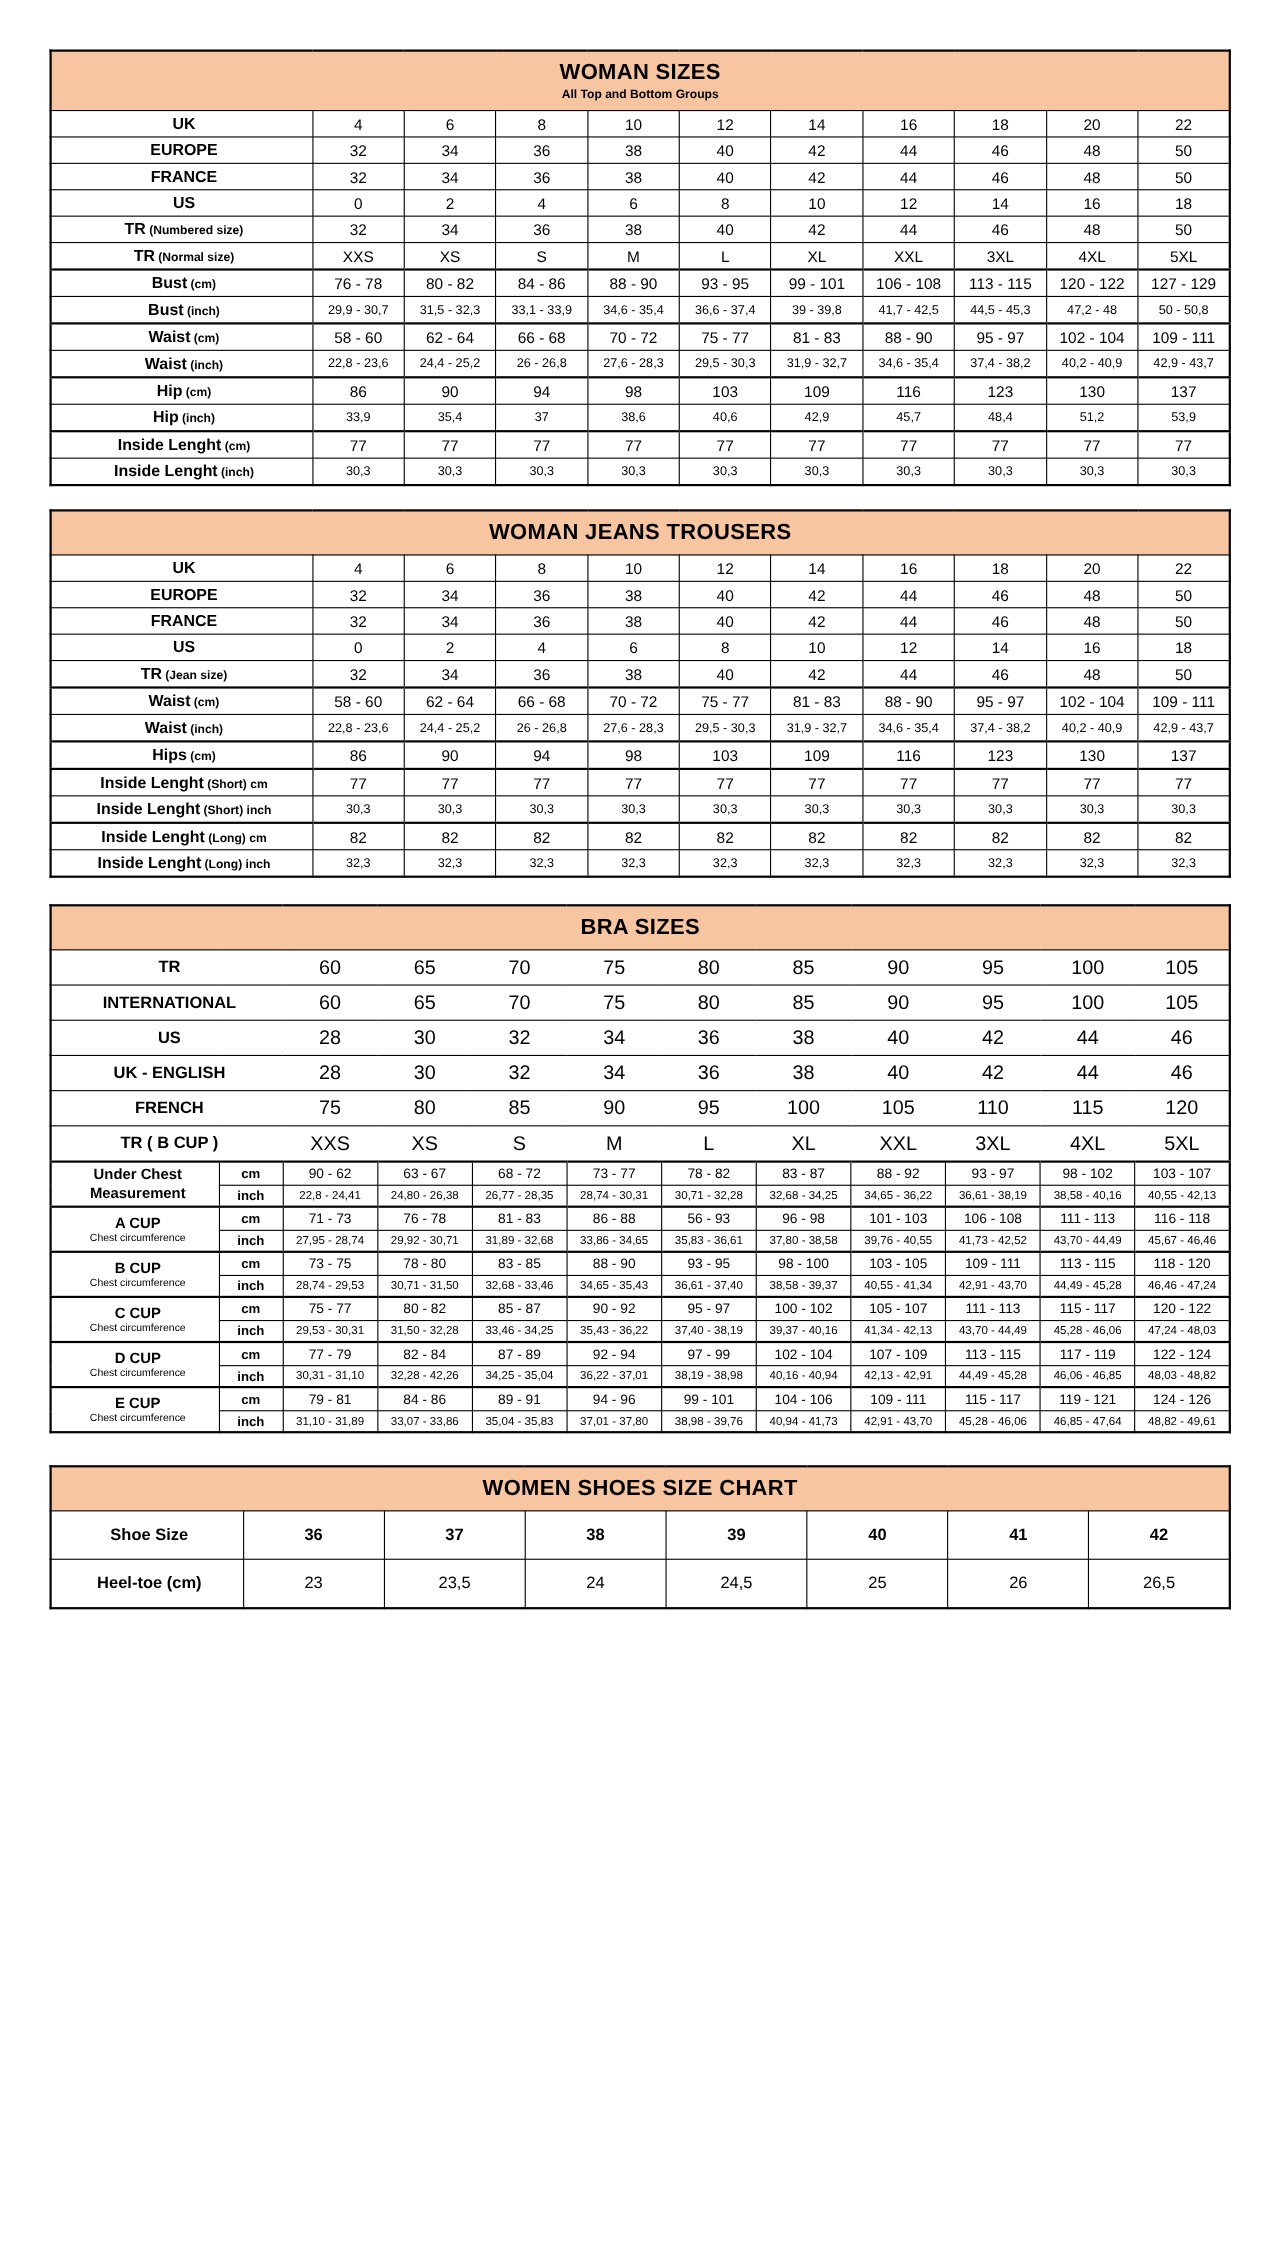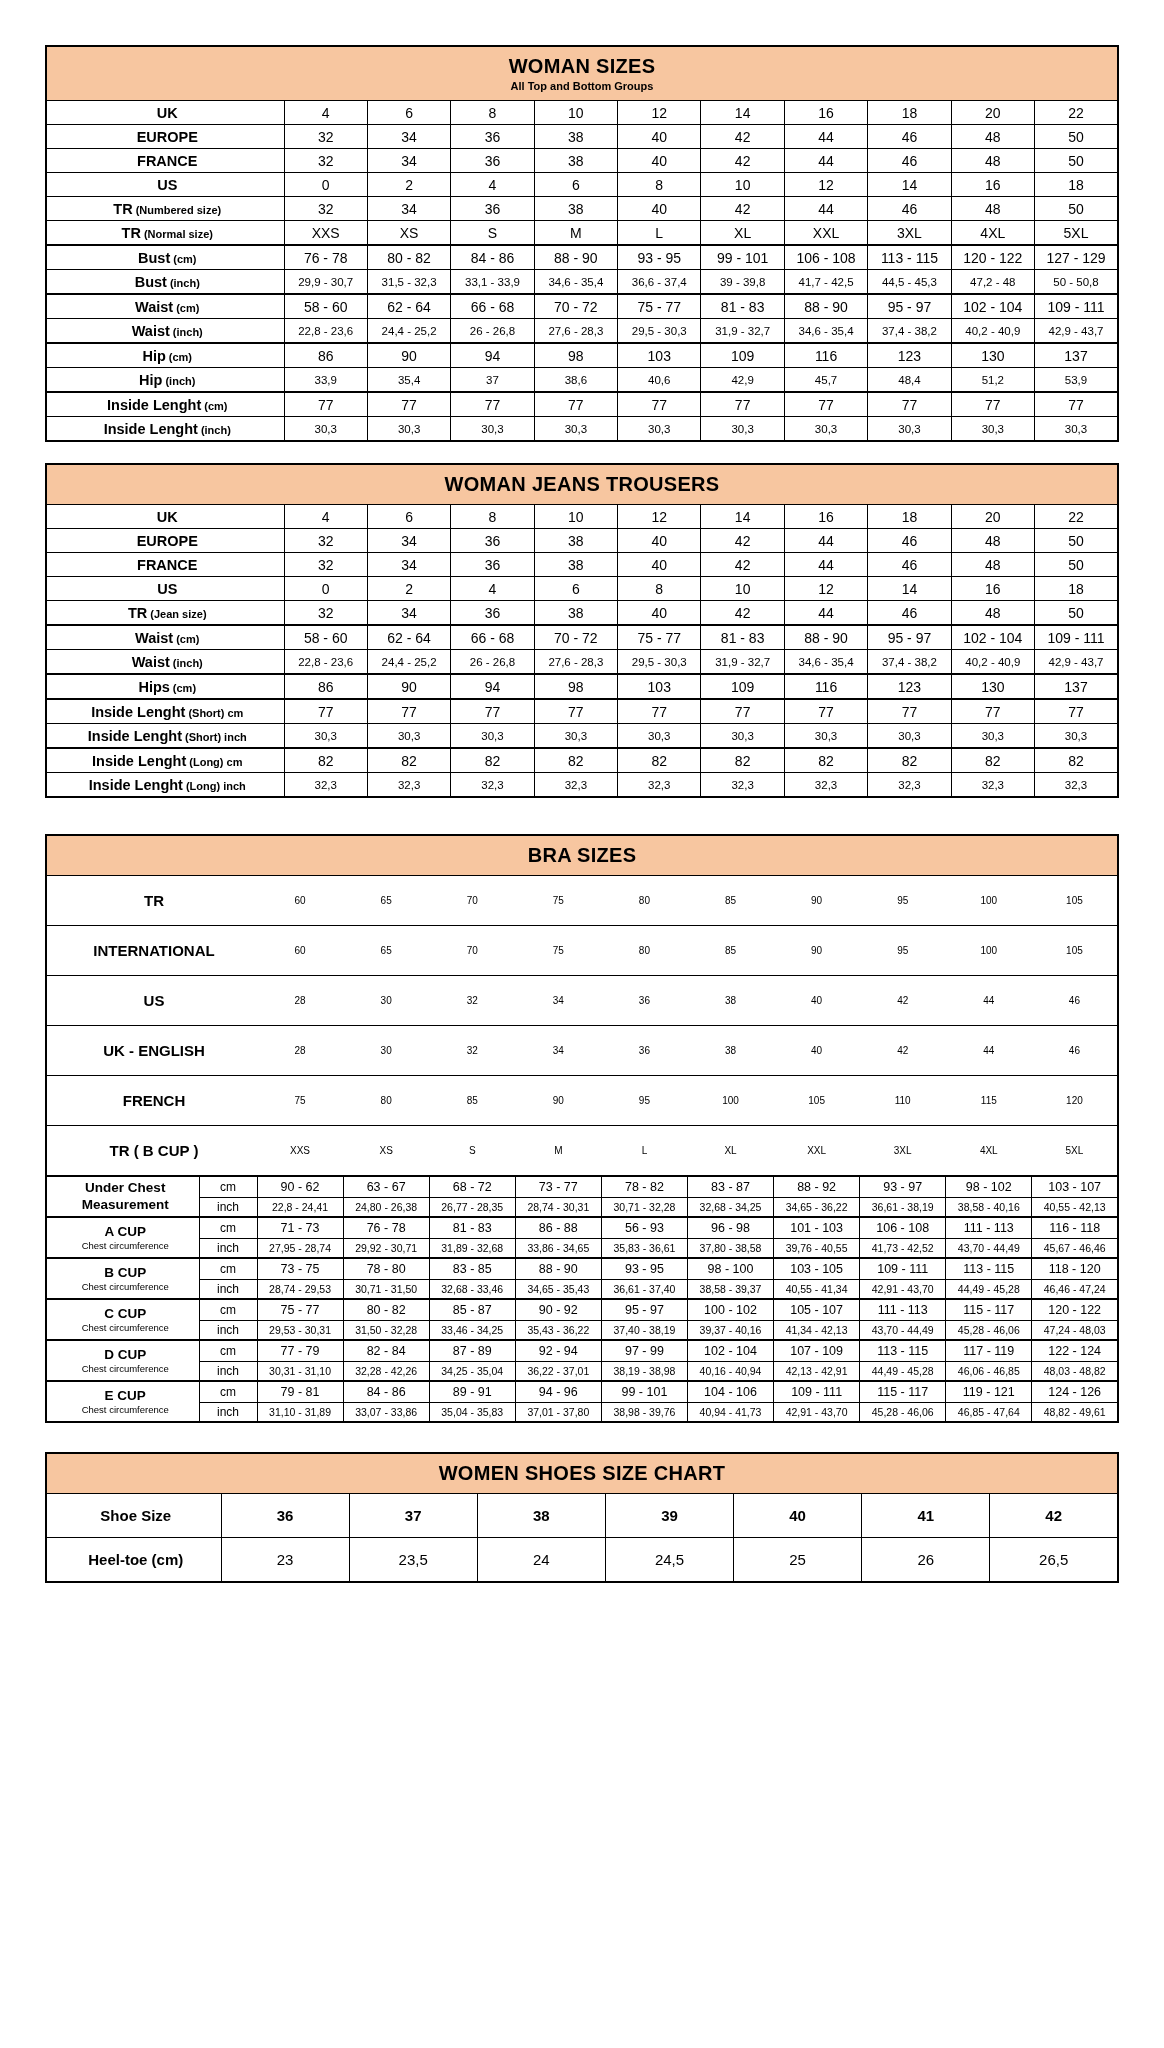--- a/index.html
+++ b/index.html
@@ -1,41 +1,41 @@
 <!DOCTYPE html>
 <html style="--band-bg: #F7C6A0;"><head>
 <meta charset="utf-8">
 <style>
   *{box-sizing:border-box}
   html,body{margin:0;padding:0;background:#fff}
   body{font-family:"Liberation Sans","DejaVu Sans",sans-serif;color:#000;-webkit-font-smoothing:antialiased}
   .page{width:1164px;height:2048px;margin:0 auto;padding:45px 45px 0;background:#fff}
   table{width:100%;border-collapse:collapse;table-layout:fixed;border:2px solid #000;background:#fff}
   #t1{margin-bottom:21px}
-  #t2{margin-bottom:36px}
+  #t2{margin-bottom:24px}
   #t3{margin-bottom:29px}
   th,td{border:1px solid #000;vertical-align:middle}
   .band{background:var(--band-bg,#f7c6a0);text-align:center;padding:8px 4px}
   .band .t{font-size:20px;font-weight:700;letter-spacing:.3px}
   .band .st{font-size:11px;font-weight:700;margin-top:2px}
   th.lbl{text-align:center;padding:3.5px 6px 3.5px 10px;font-size:14.5px;font-weight:700;background:#fff}
   .lblmain{font-weight:700}
   .lblsmall{font-size:11px;font-weight:700;margin-left:3px}
   td.val{text-align:center;font-size:14px;padding:3.5px 1px}
   tr.inchrow td.val{font-size:11.5px}
   tr.grp>th,tr.grp>td{border-top:2px solid #000}
   tr.boldvals td.val{font-weight:700}
   
   tbody.noV>tr>th,tbody.noV>tr>td{border-left:none;border-right:none}
-  tbody.noV td.val{font-size:10px;padding:19px 1px}
+  tbody.noV td.val{font-size:18px;padding:5px 1px}
   tbody.noV th.lbl{padding:5.5px 6px 5.5px 10px;font-size:15px}
   th.cuplbl{padding:2px 4px 2px 9px}
   th.cuplbl .lblmain{display:block;font-size:13.5px;line-height:1.2}
   th.cuplbl .lblsub{display:block;font-size:9.5px;font-weight:400;line-height:1.2}
-  td.unit{text-align:center;font-weight:400;font-size:12px;padding:2px 15px}
+  td.unit{text-align:center;font-weight:700;font-size:12px;padding:2px 15px}
   td.bval{font-size:12.5px;padding:3px 0}
   td.bval.bsmall{font-size:10.5px}
   
   .c-lbl{width:238px}
   .c-cup{width:153px}
   .c-unit{width:58px}
   .c-shoe{width:175px}
   
   #t4 th.lbl{padding:13px 6px 13px 10px;font-size:15px}
   #t4 td.val{font-size:15px;padding:13px 2px}

